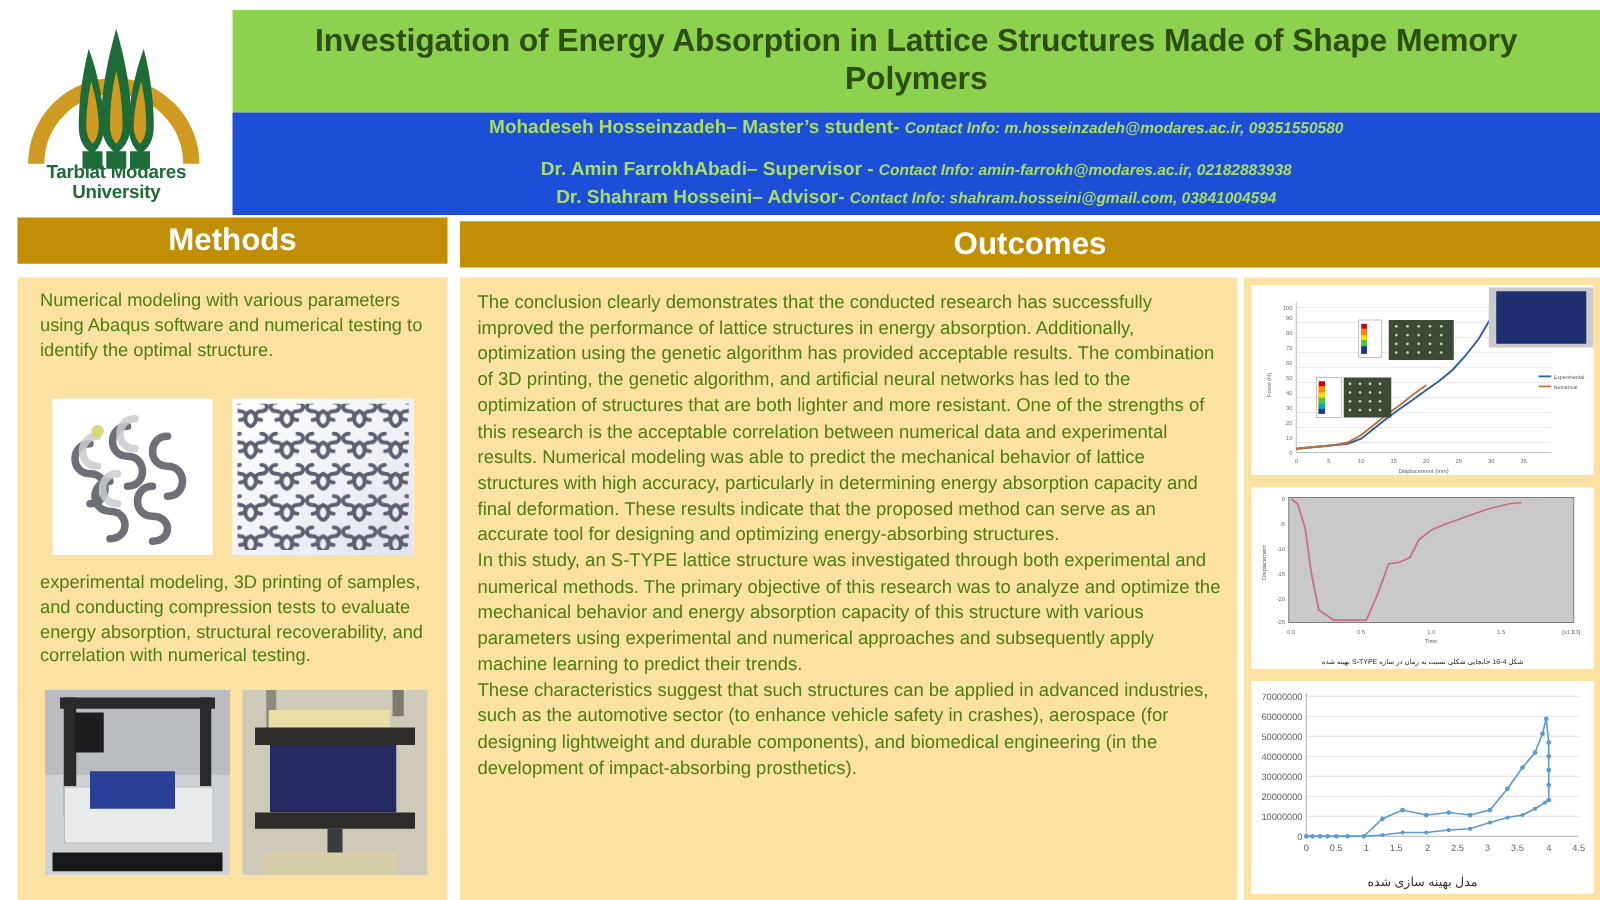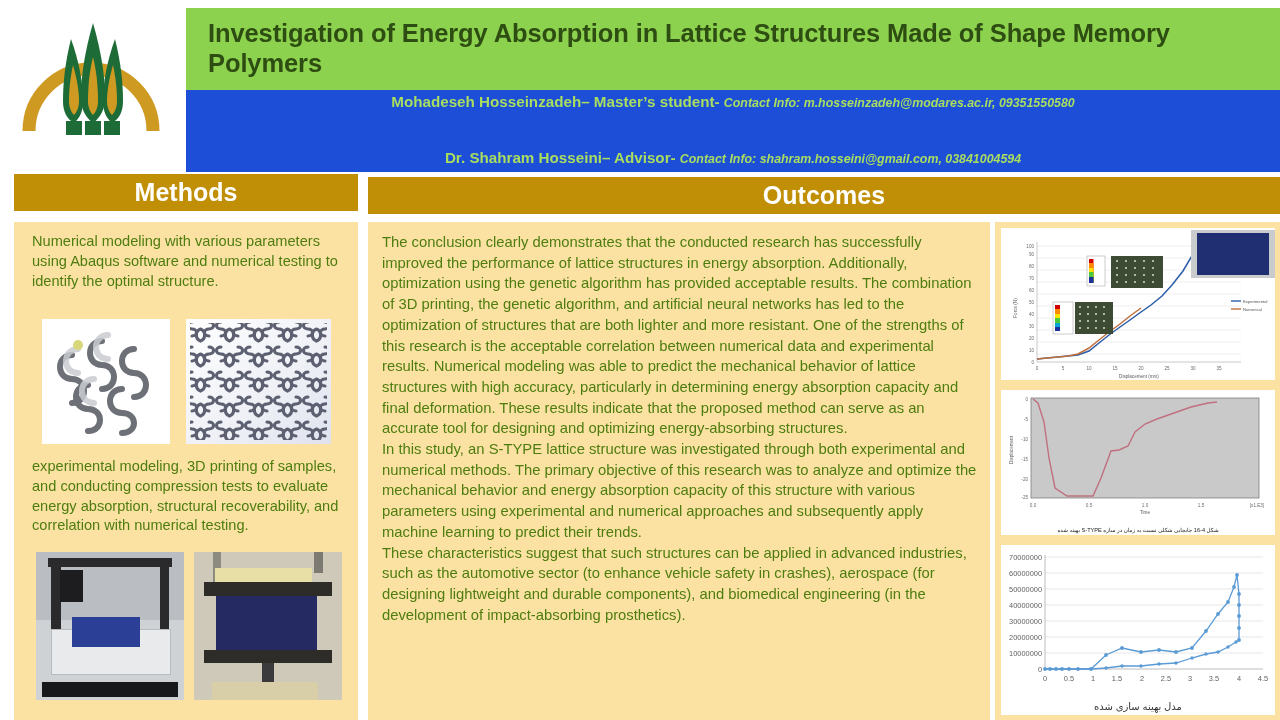--- a/index.html
+++ b/index.html
@@ -11,21 +11,21 @@
 
   
   .logo-box{position:absolute;left:0;top:0;width:186px;height:176px;background:#ffffff;
             display:flex;align-items:center;justify-content:center;}
   .logo-inner{position:relative;width:160px;height:150px;}
   .logo-caption{position:absolute;left:0;bottom:2px;width:100%;text-align:center;
                 font-size:15px;font-weight:bold;color:#1d6b37;line-height:1.02;letter-spacing:-0.2px;}
 
   .title-band{position:absolute;left:186px;top:8px;width:1094px;height:82px;background:#8cd24e;
               display:flex;align-items:center;justify-content:center;}
-  .title-text{font-size:25.5px;font-weight:bold;color:#2e4d12;text-align:left;
+  .title-text{font-size:25.5px;font-weight:bold;color:#2e4d12;text-align:center;
               line-height:1.16;padding:0 22px;letter-spacing:-0.1px;}
 
   .authors-band{position:absolute;left:186px;top:90px;width:1094px;height:82px;background:#1d4ed8;}
   .author-line{position:absolute;width:100%;text-align:center;color:#a9de5f;font-size:15.2px;
                font-weight:bold;white-space:nowrap;}
   .author-line .contact{font-size:12.4px;font-style:italic;font-weight:bold;}
   .a1{top:3px;} .a2{top:37px;} .a3{top:59px;}
 
   
   .sec-bar{position:absolute;height:37px;background:#c18f06;display:flex;align-items:center;justify-content:center;}
@@ -110,31 +110,39 @@
         </g>
         <g fill="#cf9a22">
           <path d="M80 44 C 76 60 75 76 75 88 C 75 94 77 99 80 102 C 83 99 85 94 85 88 C 85 76 84 60 80 44 Z"></path>
           <path d="M60 52 C 57 66 56 78 56 88 C 56 94 58 99 61 102 C 64 99 66 94 66 88 C 66 78 64 66 60 52 Z"></path>
           <path d="M100 52 C 103 66 104 78 104 88 C 104 94 102 99 99 102 C 96 99 94 94 94 88 C 94 78 96 66 100 52 Z"></path>
         </g>
         <rect x="53" y="108" width="16" height="14" fill="#1d6b37"></rect>
         <rect x="72" y="108" width="16" height="14" fill="#1d6b37"></rect>
         <rect x="91" y="108" width="16" height="14" fill="#1d6b37"></rect>
       </svg>
+      <div class="logo-caption">
+        <div>Tarbiat Modares</div>
+        <div>University</div>
+      </div>
     </div>
   </div>
 
   <div class="title-band">
     <div class="title-text">Investigation of Energy Absorption in Lattice Structures Made of Shape Memory Polymers</div>
   </div>
 
   <div class="authors-band">
     <div class="author-line a1">
       <span>Mohadeseh Hosseinzadeh– Master’s student-</span>
       <span class="contact">Contact Info: m.hosseinzadeh@modares.ac.ir, 09351550580</span>
+    </div>
+    <div class="author-line a2">
+      <span>Dr. Amin FarrokhAbadi– Supervisor -</span>
+      <span class="contact">Contact Info: amin-farrokh@modares.ac.ir, 02182883938</span>
     </div>
     <div class="author-line a3">
       <span>Dr. Shahram Hosseini– Advisor-</span>
       <span class="contact">Contact Info: shahram.hosseini@gmail.com, 03841004594</span>
     </div>
   </div>
 
   <div class="sec-bar sec-methods">
     <span>Methods</span>
   </div>

